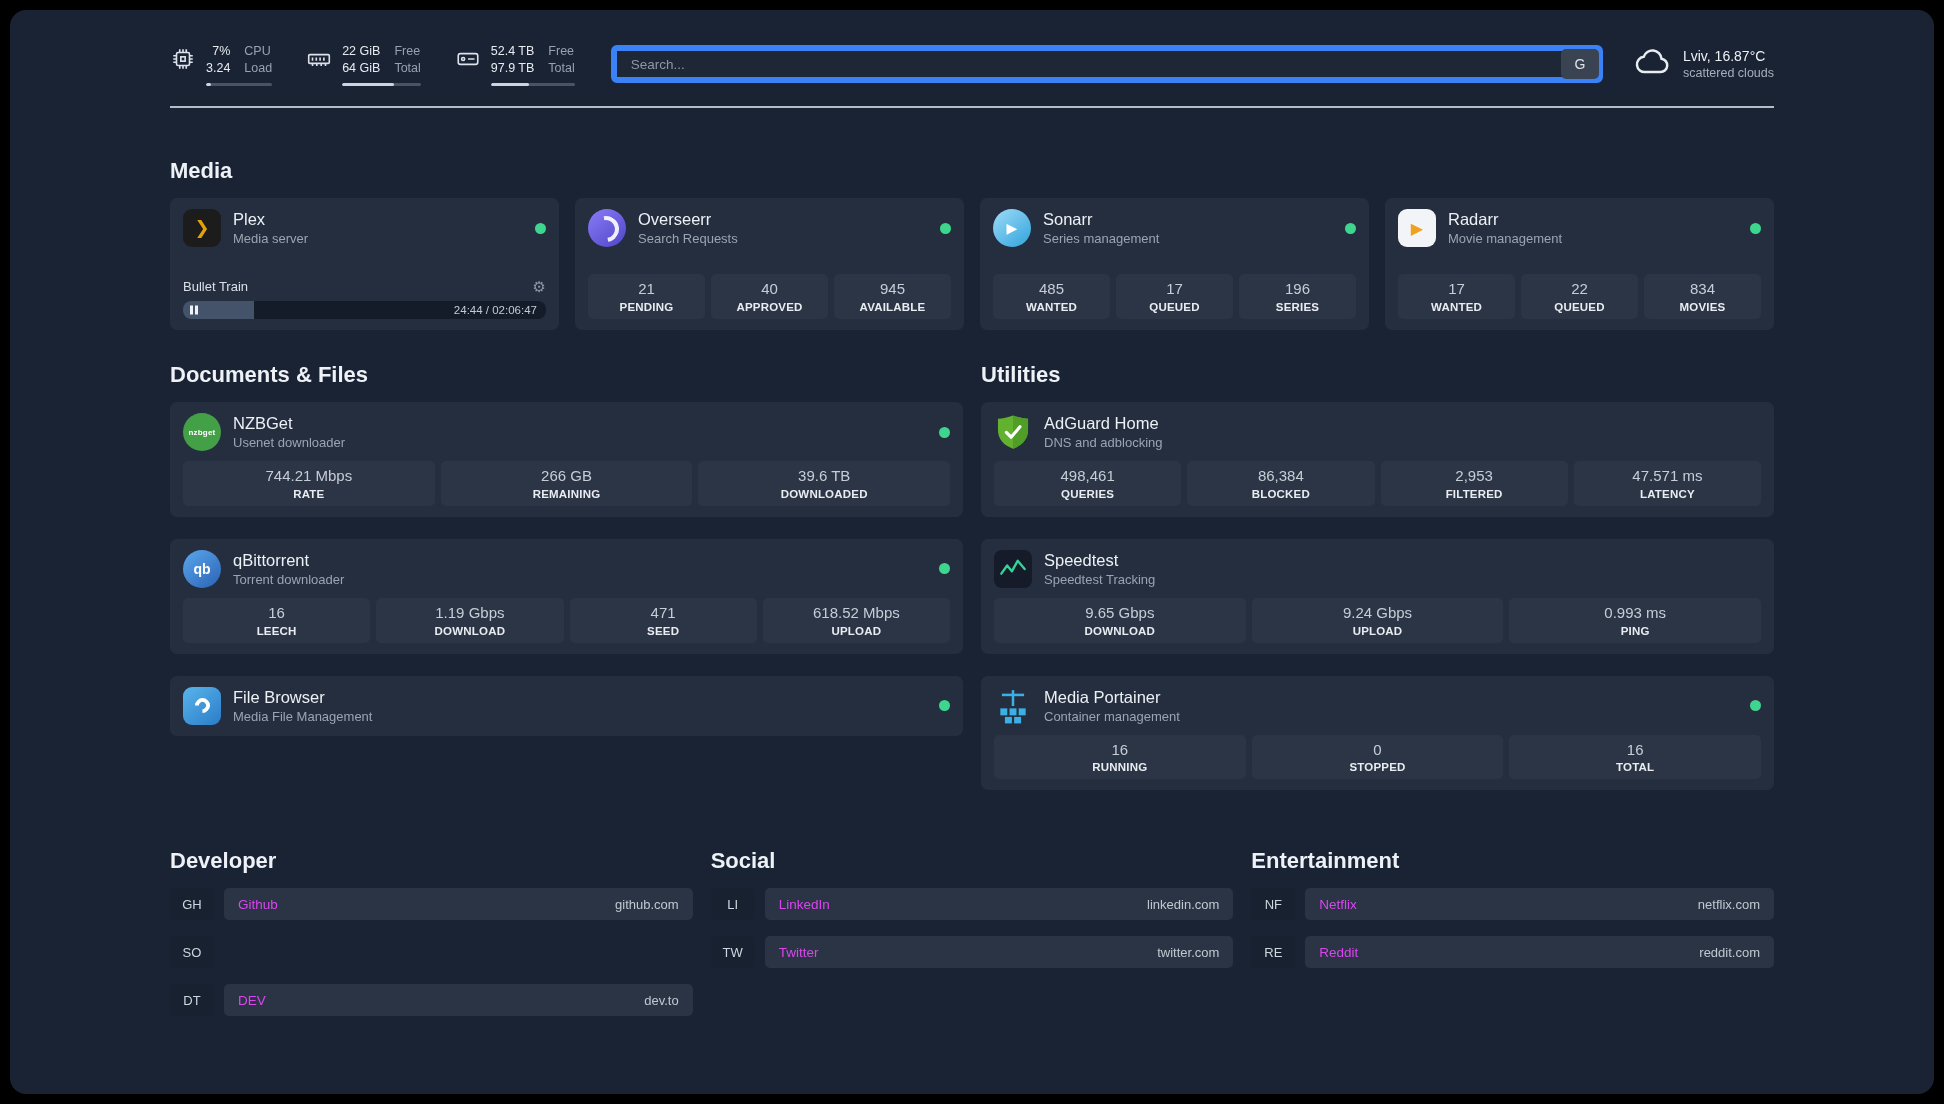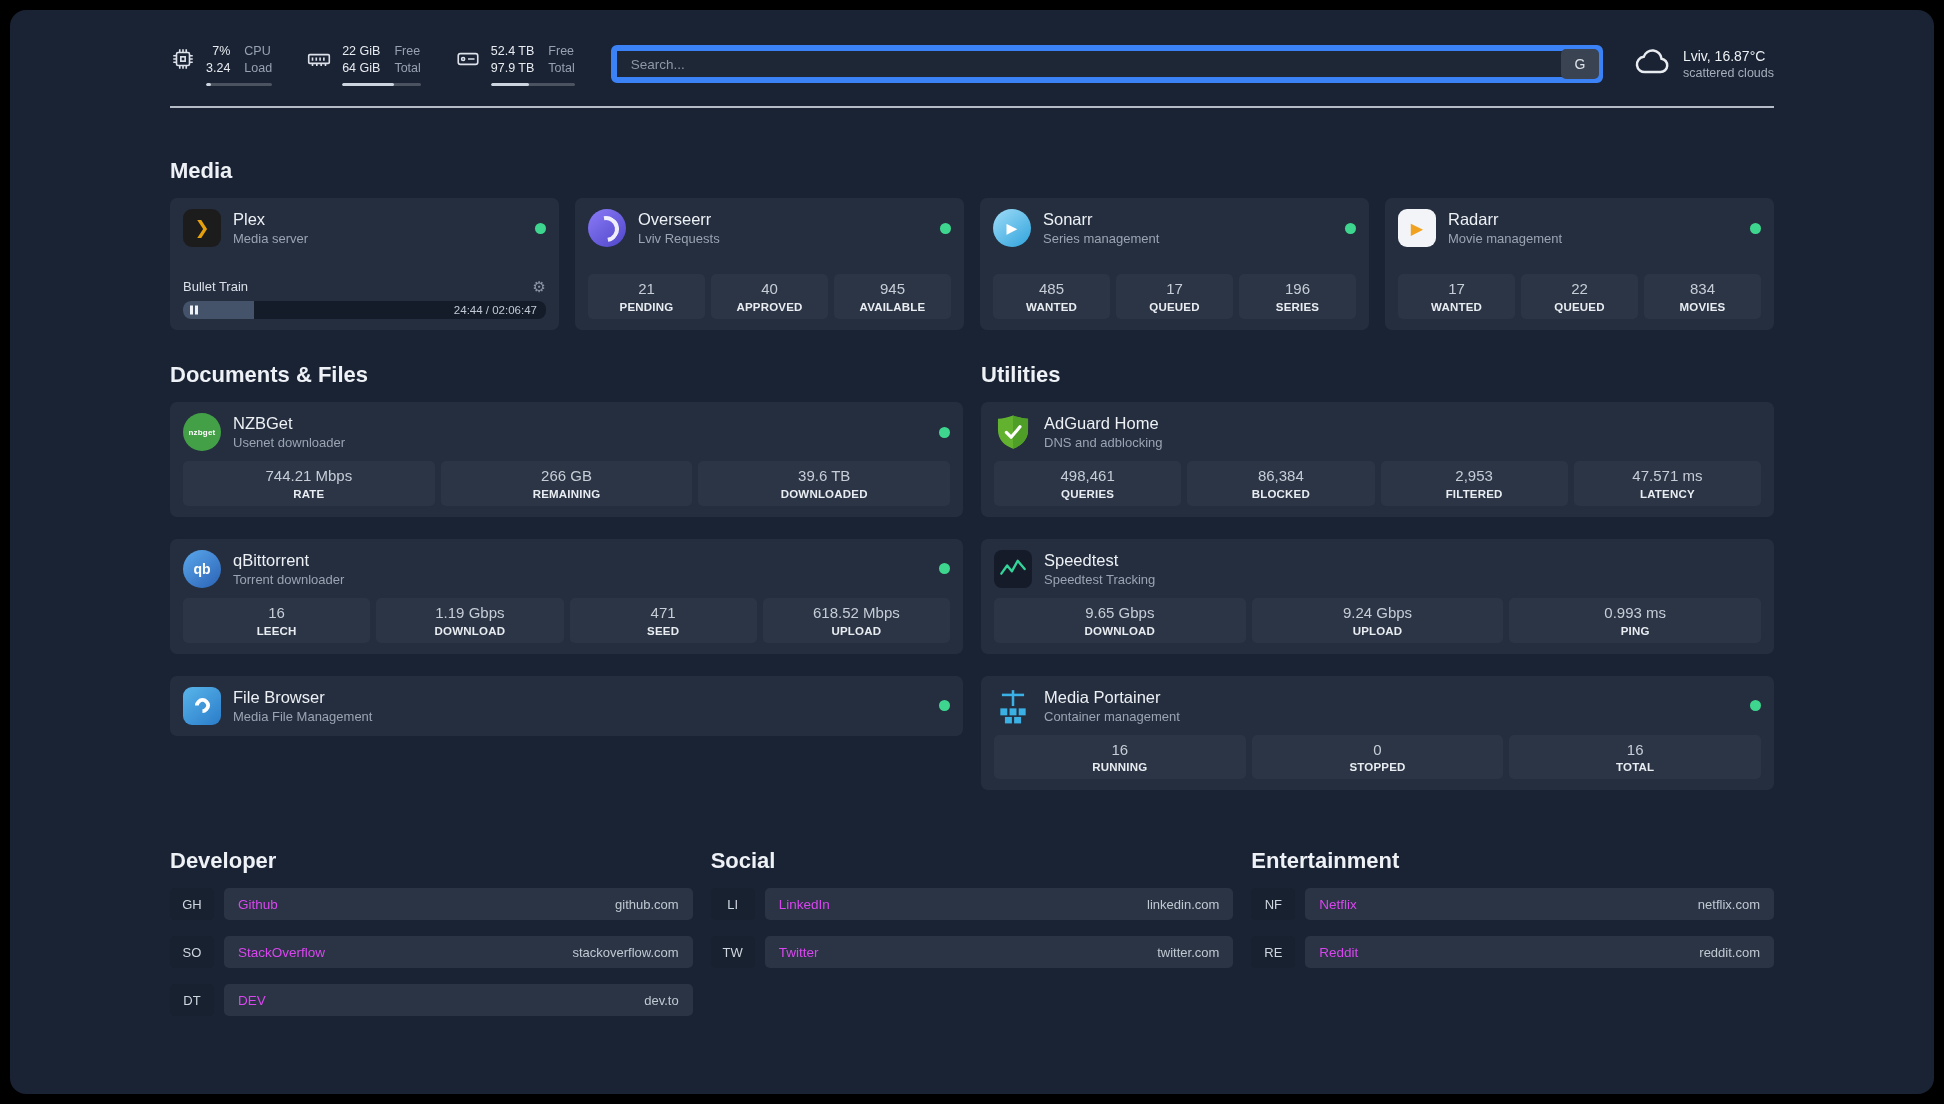--- a/index.html
+++ b/index.html
@@ -241,21 +241,21 @@
             <span class="player-time">24:44 / 02:06:47</span>
           </div>
         </div>
       </div>
 
       <div class="card media-card">
         <div class="card-header">
           <span class="app-icon ic-overseerr"></span>
           <div class="card-titles">
             <span class="card-title">Overseerr</span>
-            <span class="card-sub">Lviv Requests</span>
+            <span class="card-sub">Search Requests</span>
           </div>
           <span class="status-dot"></span>
         </div>
         <div class="stats">
           <div class="stat">
             <div class="stat-value">21</div>
             <div class="stat-label">PENDING</div>
           </div>
           <div class="stat">
             <div class="stat-value">40</div>
@@ -513,24 +513,20 @@
       <div class="bm-rows">
         <div class="bm-row">
           <span class="bm-abbr">GH</span>
           <span class="bm-bar">
             <span class="bm-name">Github</span>
             <span class="bm-domain">github.com</span>
           </span>
         </div>
         <div class="bm-row">
           <span class="bm-abbr">SO</span>
-          <span class="bm-bar">
-            <span class="bm-name">StackOverflow</span>
-            <span class="bm-domain">stackoverflow.com</span>
-          </span>
         </div>
         <div class="bm-row">
           <span class="bm-abbr">DT</span>
           <span class="bm-bar">
             <span class="bm-name">DEV</span>
             <span class="bm-domain">dev.to</span>
           </span>
         </div>
       </div>
     </section>

